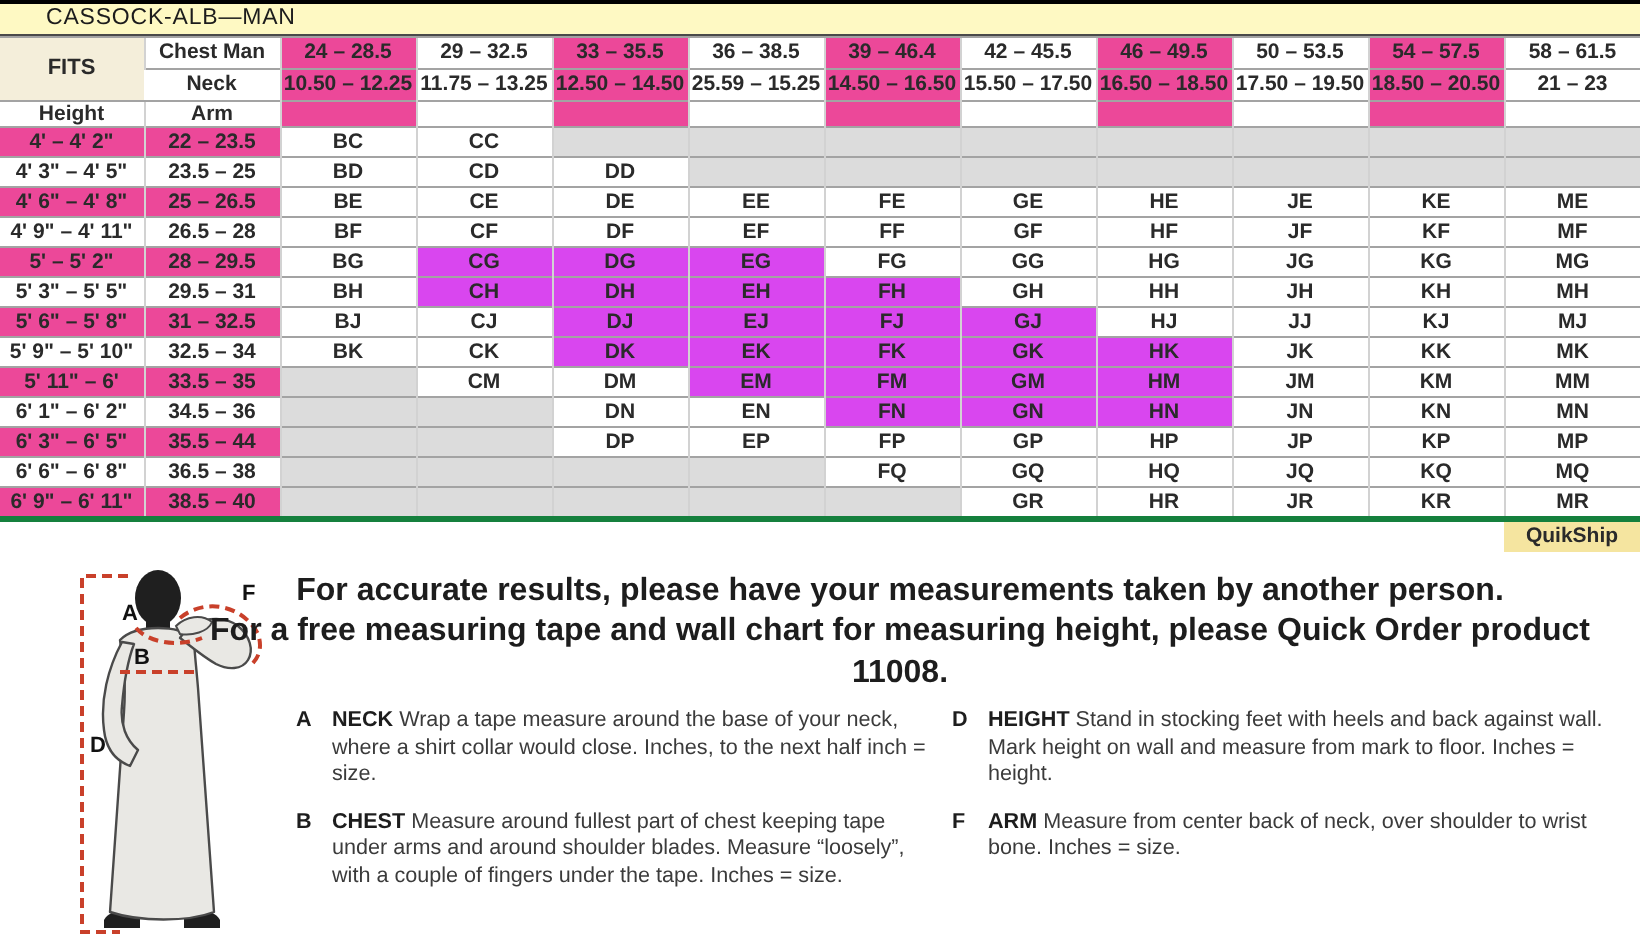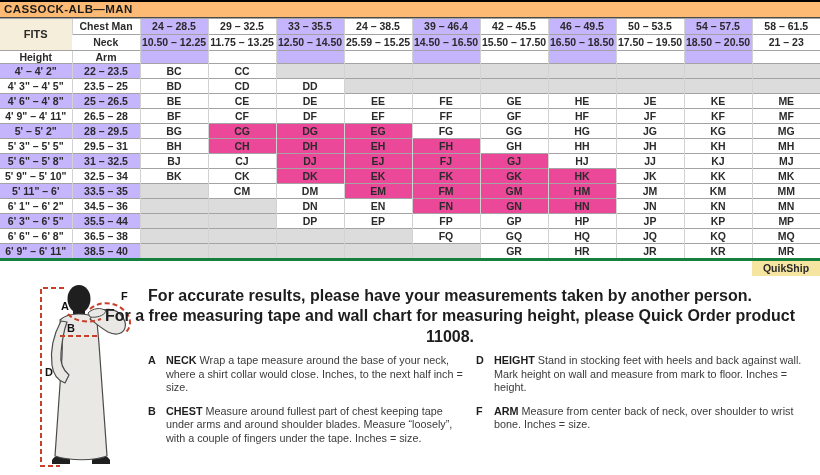--- a/index.html
+++ b/index.html
@@ -3,39 +3,39 @@
 <meta charset="utf-8">
 <style>
   html,body{margin:0;padding:0;}
   .page{
     position:relative;width:820px;height:475px;background:#ffffff;overflow:hidden;
     font-family:"Liberation Sans",sans-serif;color:#2a2a2a;
     border-top:2px solid #000;box-sizing:border-box;
   }
   
   .title-bar{
-    height:15px;line-height:15px;padding-left:4px;
-    font-size:11.5px;font-weight:bold;letter-spacing:.4px;color:#1c1c1c;
-    border-bottom:1px solid #4a4a4a;background:#fdba74;
+    height:15px;line-height:15px;padding-left:23px;
+    font-size:11.5px;font-weight:normal;letter-spacing:.4px;color:#1c1c1c;
+    border-bottom:1px solid #4a4a4a;background:#fef9c3;
   }
   
   table.size{
     border-collapse:collapse;table-layout:fixed;width:820px;
     font-size:10.5px;font-weight:bold;color:#2a2a2a;
   }
   table.size td{
     border-top:1px solid #a3a3a3;border-left:1px solid #d2d2d2;
     height:14px;line-height:14px;padding:0;text-align:center;
     white-space:nowrap;overflow:hidden;
   }
   table.size tr.hdr td{height:15px;line-height:15px;}
   table.size tr.lblrow td{height:12px;line-height:12px;}
   table.size td:first-child{border-left:none;}
-  td.cream{background:#c4b5fd;}
-  td.yellow{background:#ec4899;}
+  td.cream{background:#ec4899;}
+  td.yellow{background:#d946ef;}
   td.gray{background:#dcdcdc;border-left-color:#d7d7d7;}
   td.fits{background:#f4eeda;font-size:11px;}
   td.hdr-label{text-align:right;padding-right:6px;margin-top:43px;}
   td.height-cell{text-align:left;padding-left:7px;}
   td.height-label{text-align:left;padding-left:7px;}
   tr.qs-row td{border-top:3px solid #15803d;border-left:none;background:#fff;height:15px;line-height:15px;}
   tr.qs-row td.qs-cell{background:#f5e5a0;font-size:10.5px;}
   
   .bottom{position:absolute;left:0;top:281px;width:820px;height:194px;}
   .notes{
@@ -80,21 +80,21 @@
         <col style="width:68px">
         <col style="width:68px">
     </colgroup>
     <tbody>
         <tr class="hdr">
           <td class="fits" rowspan="2">FITS</td>
           <td class="hdr-label">Chest Man</td>
           <td class="cream">24 – 28.5</td>
           <td>29 – 32.5</td>
           <td class="cream">33 – 35.5</td>
-          <td>24 – 38.5</td>
+          <td>36 – 38.5</td>
           <td class="cream">39 – 46.4</td>
           <td>42 – 45.5</td>
           <td class="cream">46 – 49.5</td>
           <td>50 – 53.5</td>
           <td class="cream">54 – 57.5</td>
           <td>58 – 61.5</td>
         </tr>
         <tr class="hdr">
           <td class="hdr-label">Neck</td>
           <td class="cream">10.50 – 12.25</td>

